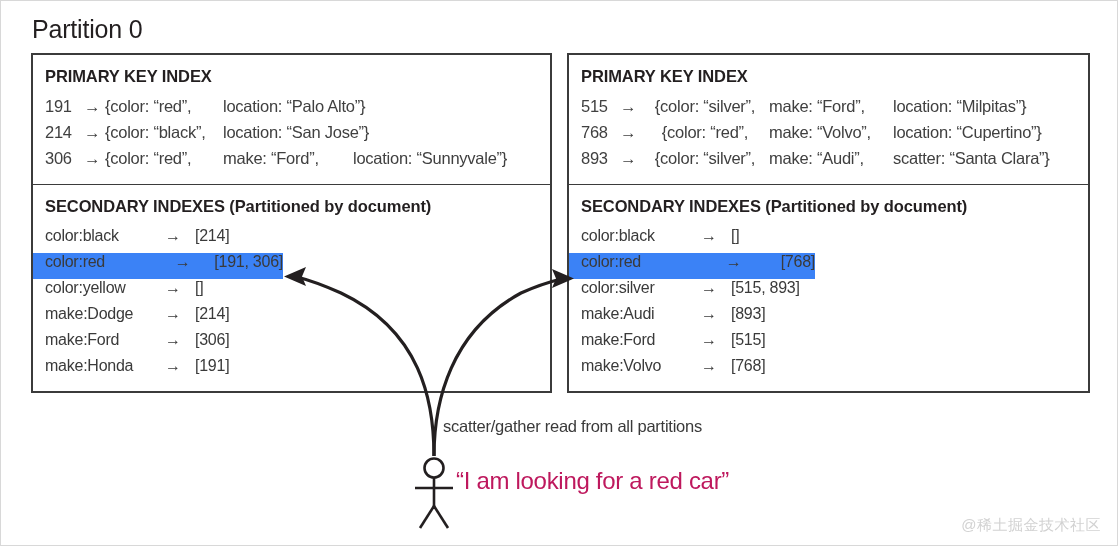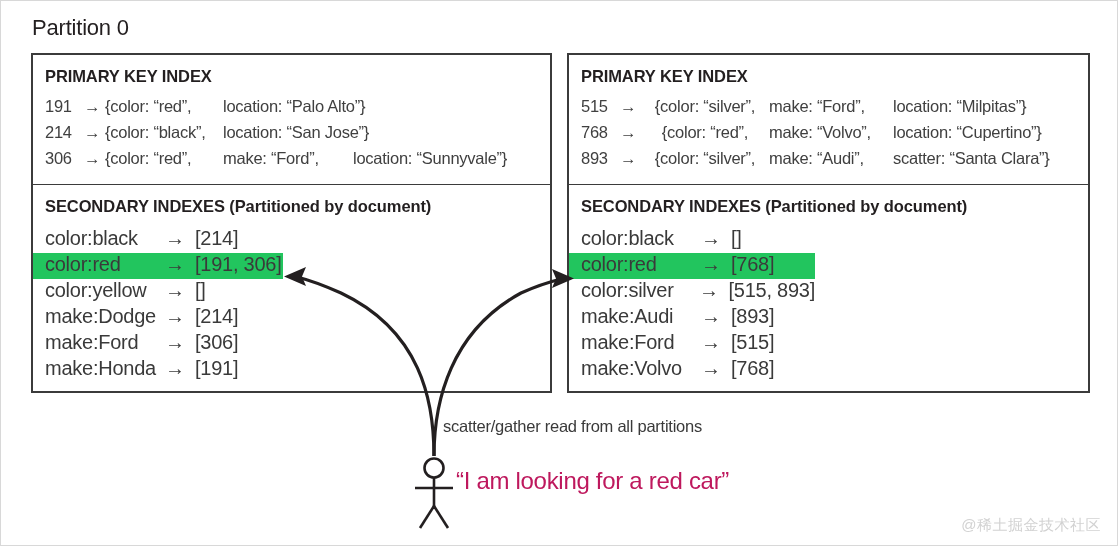--- a/index.html
+++ b/index.html
@@ -15,21 +15,21 @@
     border: 1px solid #d8d8d8;
     box-sizing: border-box;
     font-family: "Liberation Sans", sans-serif;
     color: #231f20;
     overflow: hidden;
   }
 
   
   .partition-title {
     position: absolute;
-    font-size: 22px;
+    font-size: 25px;
     font-weight: 400;
     letter-spacing: -0.2px;
     color: #231f20;
     white-space: nowrap;
   }
   #title-p0 { left: 31px; top: 14px; }
   #title-p1 { left: 566px; top: 14px; }
 
   
   .partition-box {
@@ -93,34 +93,35 @@
   
   #box-p1 .pk-color { width: 128px; text-align: center; }
   #box-p1 .pk-make  { width: 124px; }
 
   
   .sec-rows {
     position: absolute;
     left: 0;
     top: 42px;
     right: 0;
-    font-size: 20px;
+    font-size: 16px;
     letter-spacing: -0.25px;
     color: #3a3a3a;
   }
   .sec-row {
     display: flex;
     align-items: baseline;
     height: 26px;
     white-space: nowrap;
     padding-left: 12px;
     box-sizing: border-box;
   }
   .sec-row.highlight {
-    background: #22c55e;
+    background: #3b82f6;
+    justify-content: space-between;
   }
   #box-p0 .sec-row { width: 250px; }
   #box-p1 .sec-row { width: 246px; }
   .sec-term  { width: 120px; }
   .sec-arrow { width: 30px; }
   .sec-list  { }
 
   
   #arrows {
     position: absolute;

